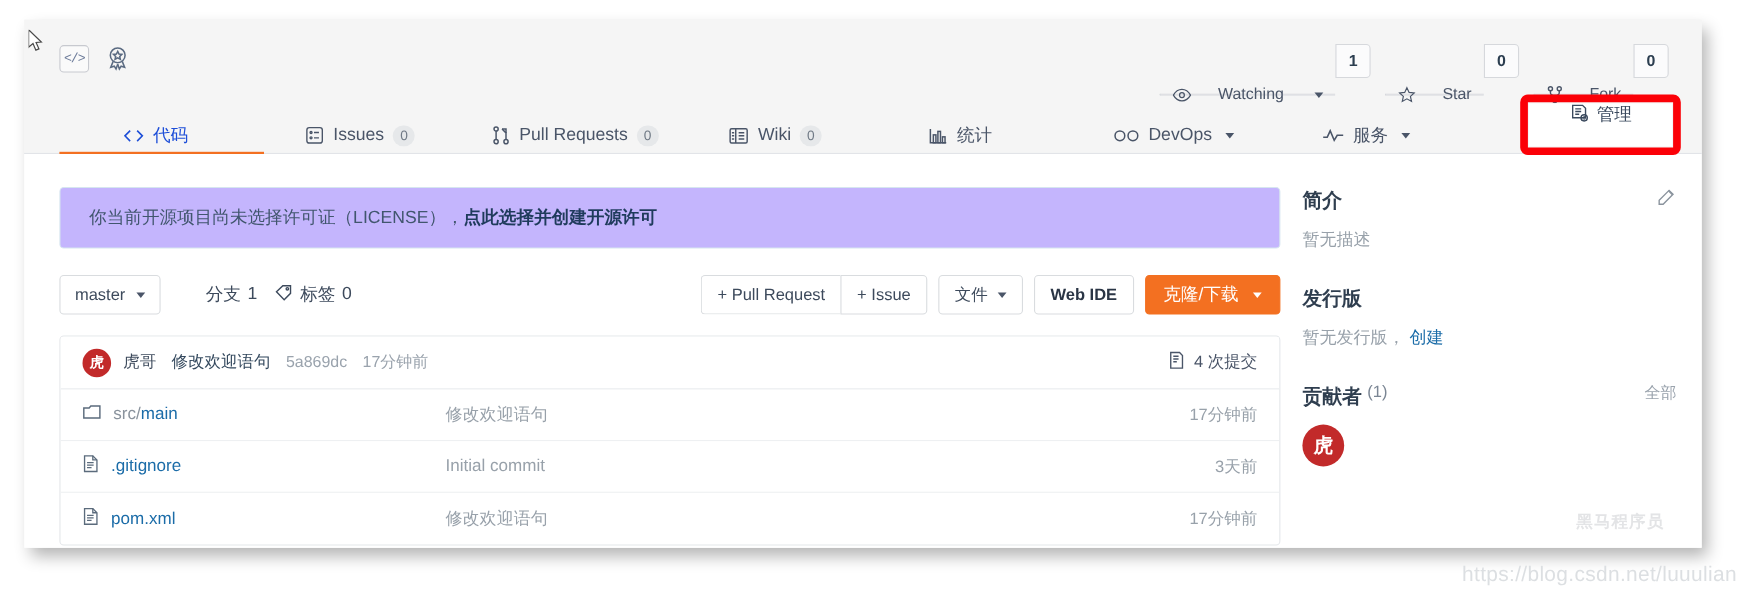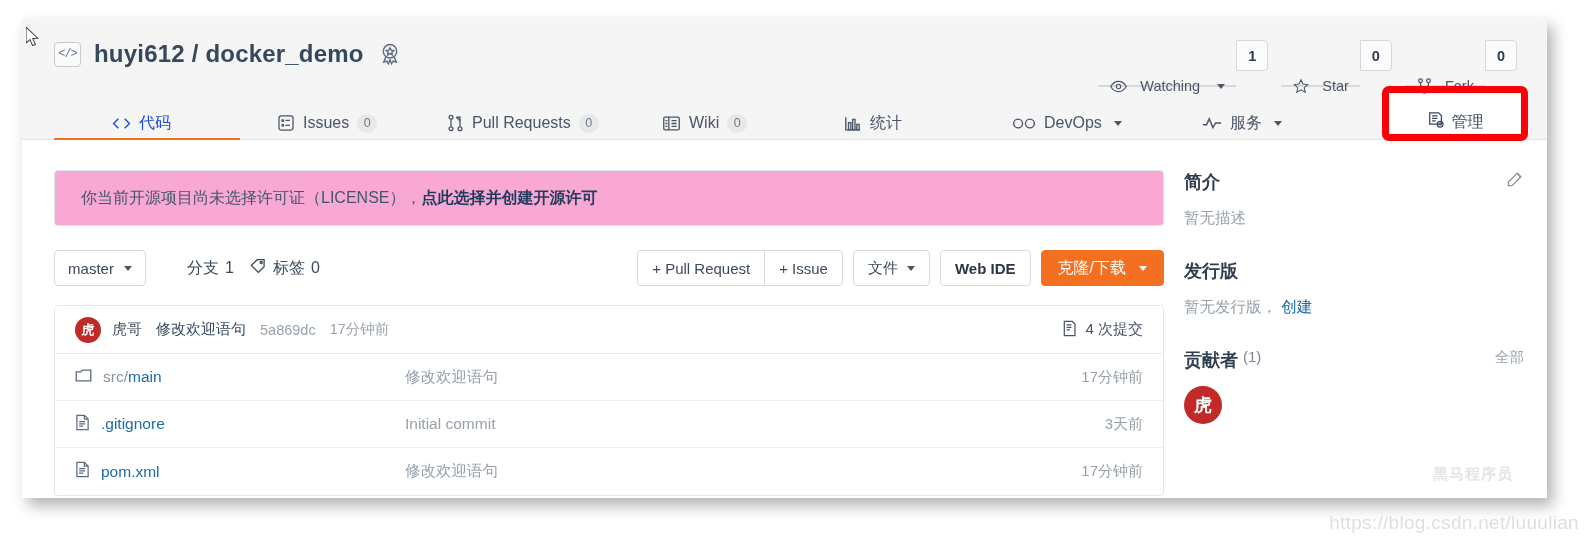--- a/index.html
+++ b/index.html
@@ -50,21 +50,21 @@
   }
   .btn-group { display: flex; align-items: stretch; height: 31px; }
   .btn-group > div {
     border: 1px solid #d6d8dc;
     background: #fbfbfc;
     display: flex; align-items: center;
     font-size: 14.5px; color: #4a5568;
     padding: 0 11px;
     white-space: nowrap;
   }
-  .btn-group > div.seg-main { border-radius: 4px 0 0 4px; gap: 13px; border-right: none; margin-top: 45px; }
+  .btn-group > div.seg-main { border-radius: 4px 0 0 4px; gap: 24px; border-right: none; margin-top: 45px; }
   .btn-group > div.seg-count { border-radius: 0 4px 4px 0; font-weight: bold; color: #2c3e50; padding: 0 11px; }
   .caret {
     width: 0; height: 0; margin-left: 4px;
     border-left: 4.5px solid transparent;
     border-right: 4.5px solid transparent;
     border-top: 5px solid #4a5568;
   }
   .eye-icon, .star-icon, .fork-icon { display: block; color: #4a5568; }
 
   
@@ -96,36 +96,36 @@
     left: 1360px; top: 68px;
     width: 146px; height: 55px;
     border: 7px solid #fb0007;
     border-radius: 7px;
     z-index: 30;
   }
   #manage-tab-btn {
     position: absolute; left: 1368px; top: 76px;
     width: 130px; height: 39px;
     background: #ffffff;
-    display: flex; align-items: flex-end; justify-content: center; gap: 7px;
+    display: flex; align-items: flex-start; justify-content: center; gap: 7px;
     font-size: 16px; color: #3b4a5e;
     z-index: 31;
   }
 
   
   #body-area {
     position: absolute; left: 0; top: 122px; width: 100%; height: 358px;
     background: #ffffff;
   }
 
   
   #license-banner {
     position: absolute; left: 32px; top: 30px;
     width: 1110px; height: 56px;
-    background: #f9a8d4;
+    background: #c4b5fd;
     border: 1px solid #d6e6ef;
     border-radius: 4px;
     display: flex; align-items: center;
     padding-left: 26px;
     font-size: 16px; color: #41566e;
   }
   #license-banner .license-link { font-weight: bold; color: #1f3b5c; }
 
   
   #repo-toolbar {
@@ -243,25 +243,20 @@
 </style>
 </head>
 <body>
 
 <div id="page-shell">
 
   <div id="repo-header">
 
     <div id="repo-title-row">
       <div class="code-badge">&lt;/&gt;</div>
-      <div id="repo-name">
-        <span>huyi612</span>
-        <span>/</span>
-        <span>docker_demo</span>
-      </div>
       <span>
         <svg class="award-icon" viewBox="0 0 24 24" fill="none" stroke="currentColor" stroke-width="1.3">
           <circle cx="12" cy="9.5" r="6.2"></circle>
           <polygon points="12,6.2 13.1,8.4 15.5,8.7 13.7,10.4 14.2,12.8 12,11.6 9.8,12.8 10.3,10.4 8.5,8.7 10.9,8.4"></polygon>
           <path d="M8.2 14.6 L6.2 19.5 L9.1 18.6 L10.6 21 L12 17"></path>
           <path d="M15.8 14.6 L17.8 19.5 L14.9 18.6 L13.4 21 L12 17"></path>
         </svg>
       </span>
     </div>
 

